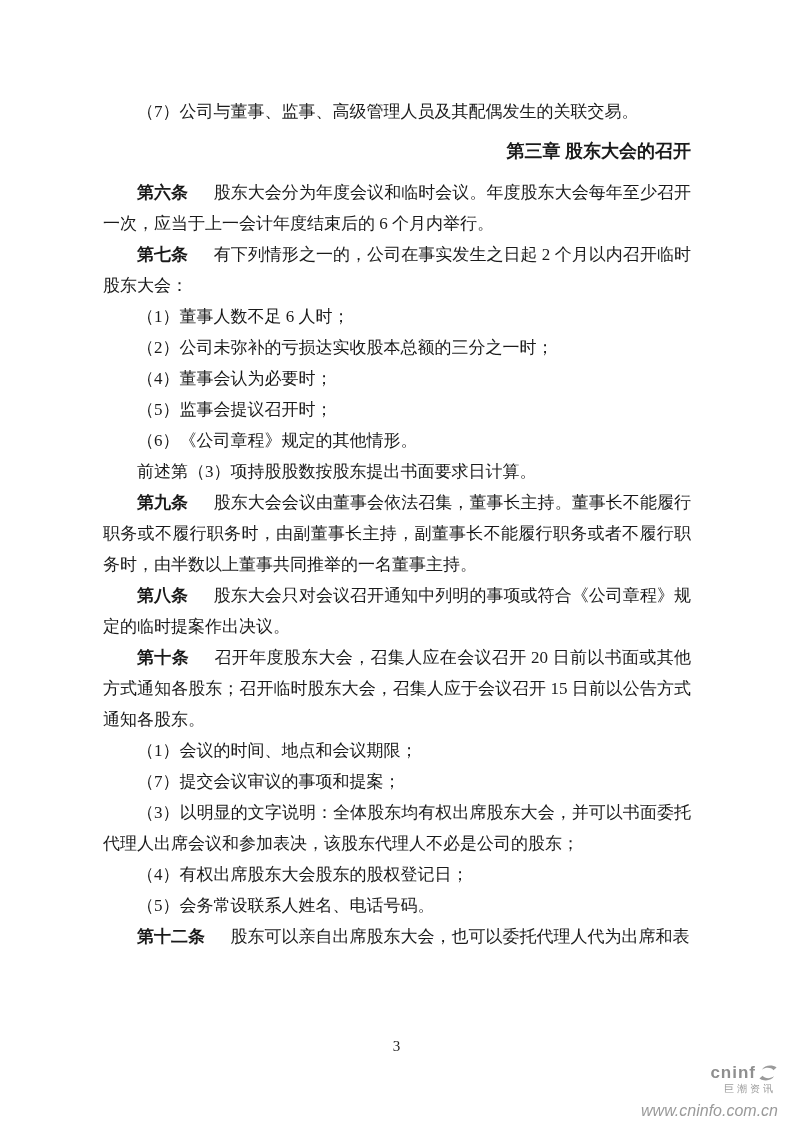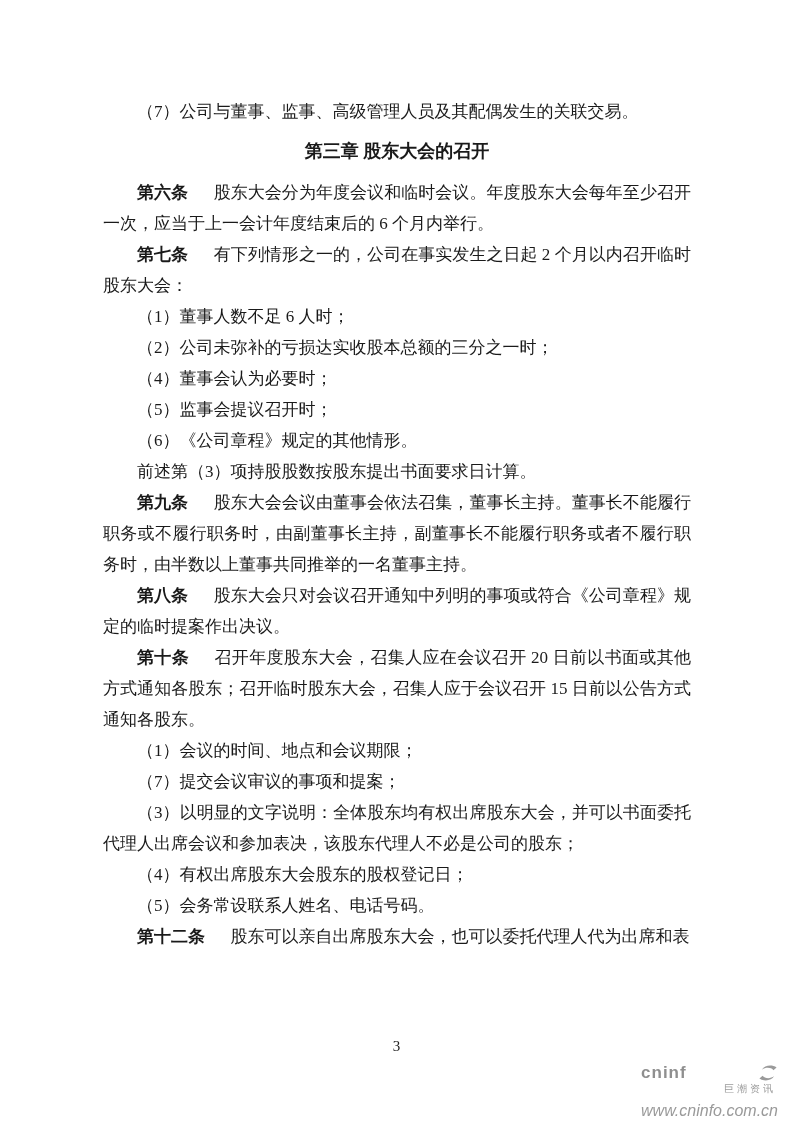--- a/index.html
+++ b/index.html
@@ -22,21 +22,21 @@
     line-height: 31px;
     text-align: justify;
   }
   .para {
     margin: 0;
     text-indent: 2em;
   }
   .heading {
     margin: 9px 0 10px 0;
     text-indent: 0;
-    text-align: center;
+    text-align: right;
     font-weight: bold;
     font-size: 18px;
     line-height: 31px;
   }
   .term {
     font-weight: bold;
     margin-right: 1.5em;
   }
   .term:empty { display: none; margin: 0; }
   .page-number {
@@ -53,21 +53,21 @@
     position: absolute;
     top: 1064px;
     right: 15px;
     text-align: right;
     font-family: "Liberation Sans", "DejaVu Sans", sans-serif;
     color: #989898;
   }
   .logo-row {
     display: flex;
     align-items: center;
-    justify-content: space-between;
+    justify-content: flex-end;
     gap: 2px;
   }
   .brand {
     font-size: 17px;
     font-weight: bold;
     letter-spacing: 1px;
     color: #8f8f8f;
     line-height: 18px;
   }
   .swirl { display: inline-flex; width: 20px; height: 18px; }

